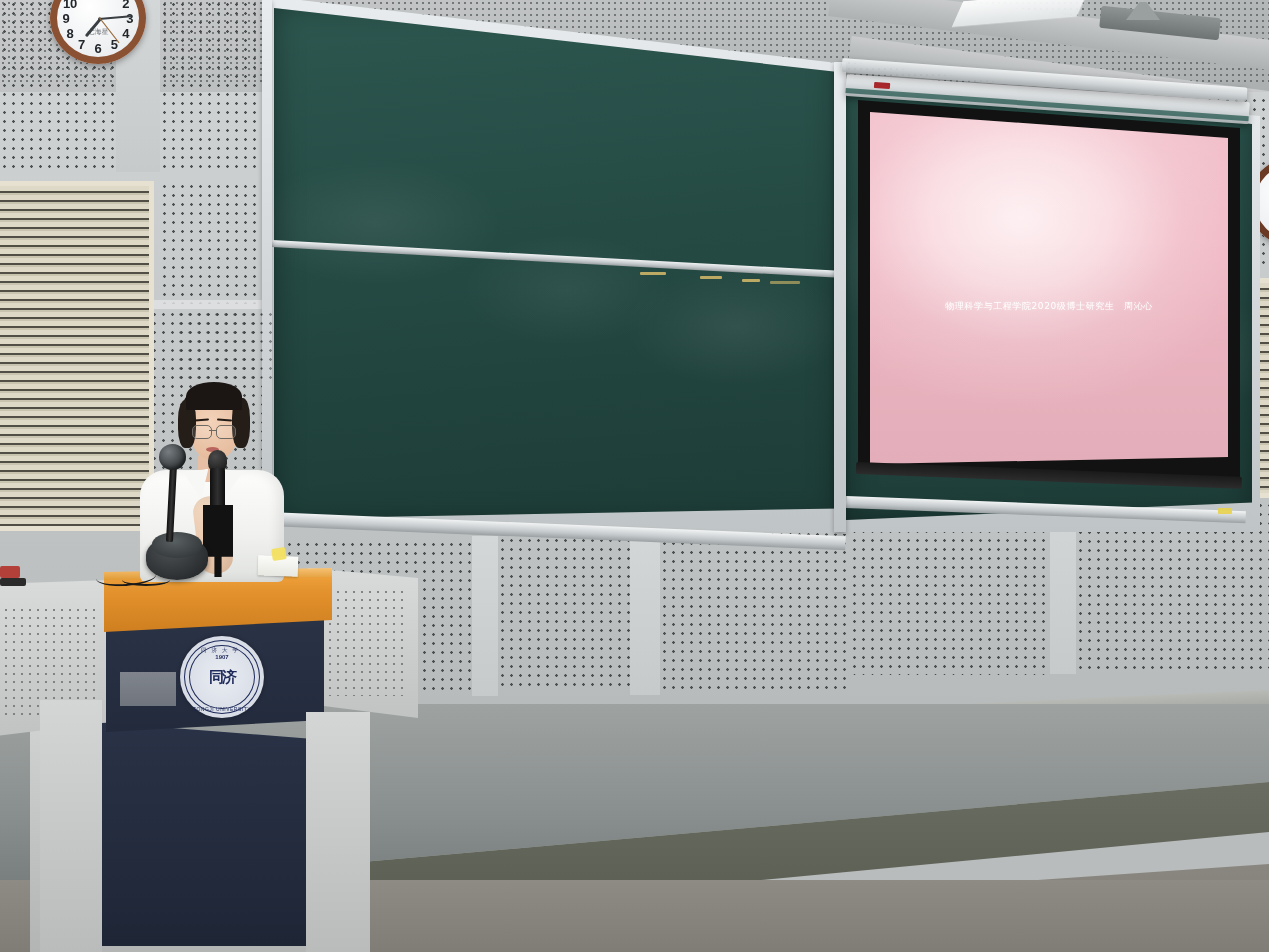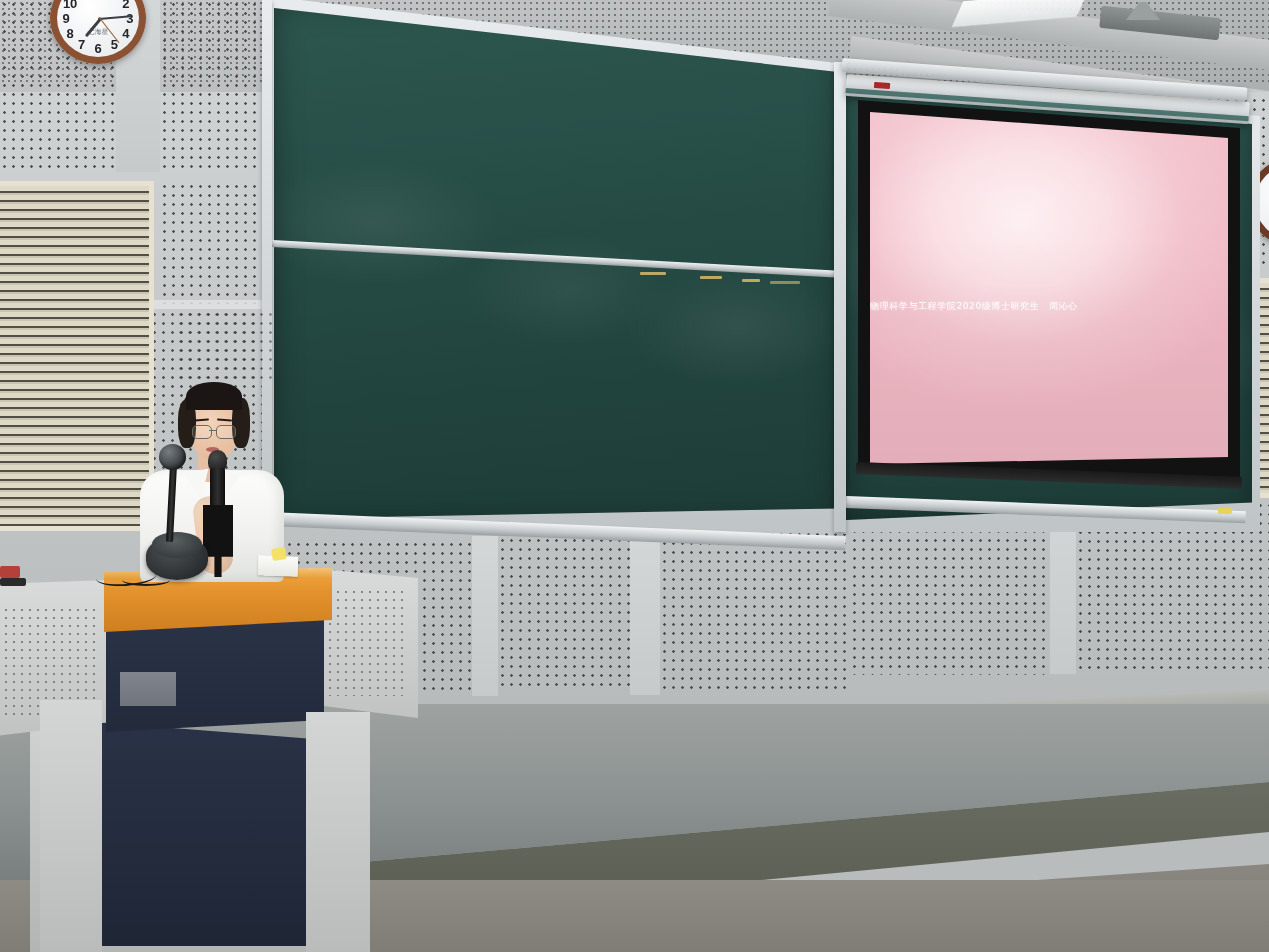--- a/index.html
+++ b/index.html
@@ -152,21 +152,21 @@
     position:absolute;inset:0;
     background:linear-gradient(180deg, rgba(255,255,255,.10) 0%, rgba(0,0,0,0) 35%, rgba(0,0,0,.05) 100%);
   }
   .slide-title{
     position:absolute;left:0;right:0;text-align:center;
     color:#ffffff;font-size:19px;letter-spacing:3px;
     text-shadow:0 0 5px rgba(255,255,255,.55),0 1px 3px rgba(120,60,70,.4);
     font-family:"DejaVu Sans",sans-serif;
   }
   .slide-sub{
-    position:absolute;left:0;right:0;
+    position:absolute;left:0;right:0;text-align:center;
     color:#ffffff;font-size:9px;letter-spacing:.6px;
     text-shadow:0 0 4px rgba(255,255,255,.5);
     font-family:"DejaVu Sans",sans-serif;
   }
   .scr-bottombar{
     position:absolute;background:linear-gradient(180deg,#1a1a1a,#2c2c2c);
     border-radius:2px;
   }
 
   
@@ -468,20 +468,28 @@
               clip-path:polygon(0 0,100% 8px,100% 112px,0 124px);"></div>
 
   <div class="pod-top" style="left:104px;top:572px;width:228px;height:60px;
               clip-path:polygon(0 6px,100% 0,100% 48px,0 60px);"></div>
   <div class="pod-top-edge" style="left:104px;top:568px;width:228px;height:12px;
               clip-path:polygon(0 4px,100% 0,100% 9px,0 12px);"></div>
 
   <div class="pod-side" style="left:40px;top:700px;width:62px;height:252px;"></div>
   <div class="pod-side" style="left:306px;top:712px;width:64px;height:240px;"></div>
 
+  <div class="emblem" style="left:180px;top:636px;width:84px;height:82px;">
+    <div class="emblem-ring"></div>
+    <div class="emblem-ring2"></div>
+    <span class="emblem-top-cn">同济大学</span>
+    <span class="emblem-year">1907</span>
+    <span class="emblem-cn">同济</span>
+    <span class="emblem-en">TONGJI UNIVERSITY</span>
+  </div>
 
   <div class="p-torso" style="left:140px;top:470px;width:144px;height:112px;"></div>
   <div class="p-neck" style="left:198px;top:452px;width:28px;height:30px;"></div>
   <div class="p-collar-l" style="left:184px;top:470px;width:26px;height:30px;clip-path:polygon(0 0,100% 0,60% 100%);transform:rotate(-6deg);"></div>
   <div class="p-collar-r" style="left:214px;top:470px;width:28px;height:32px;clip-path:polygon(0 0,100% 0,34% 100%);transform:rotate(5deg);"></div>
 
   <div class="p-hair" style="left:180px;top:384px;width:66px;height:62px;"></div>
   <div class="p-head" style="left:190px;top:398px;width:48px;height:62px;"></div>
   <div class="p-hair-side" style="left:178px;top:400px;width:18px;height:48px;"></div>
   <div class="p-hair-side" style="left:232px;top:398px;width:18px;height:50px;"></div>

